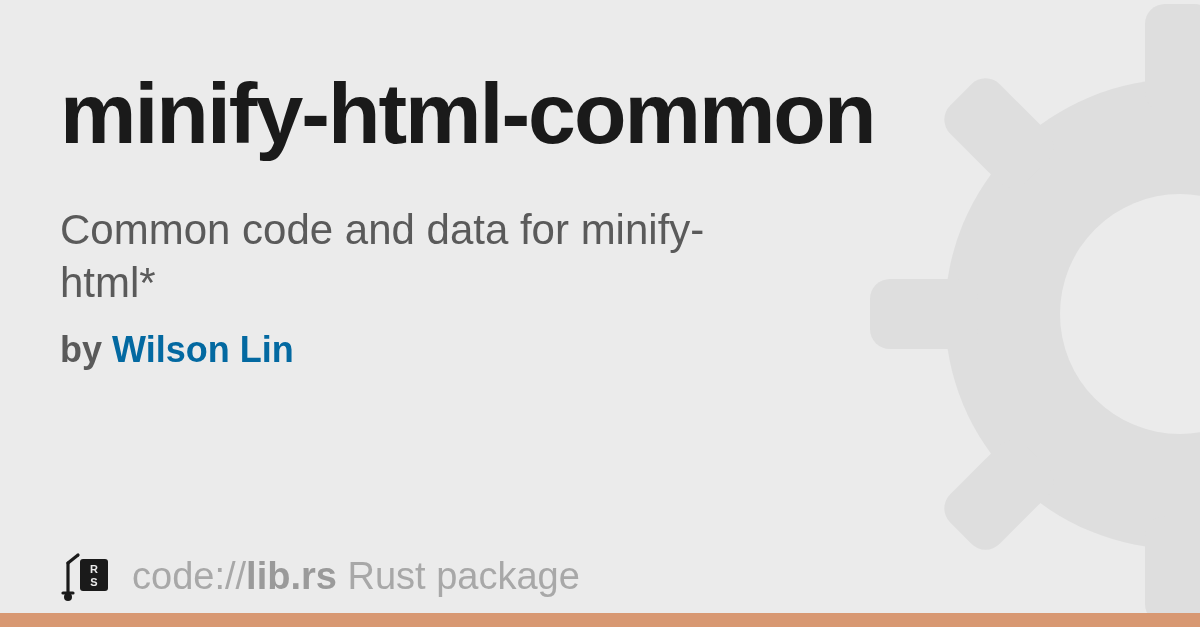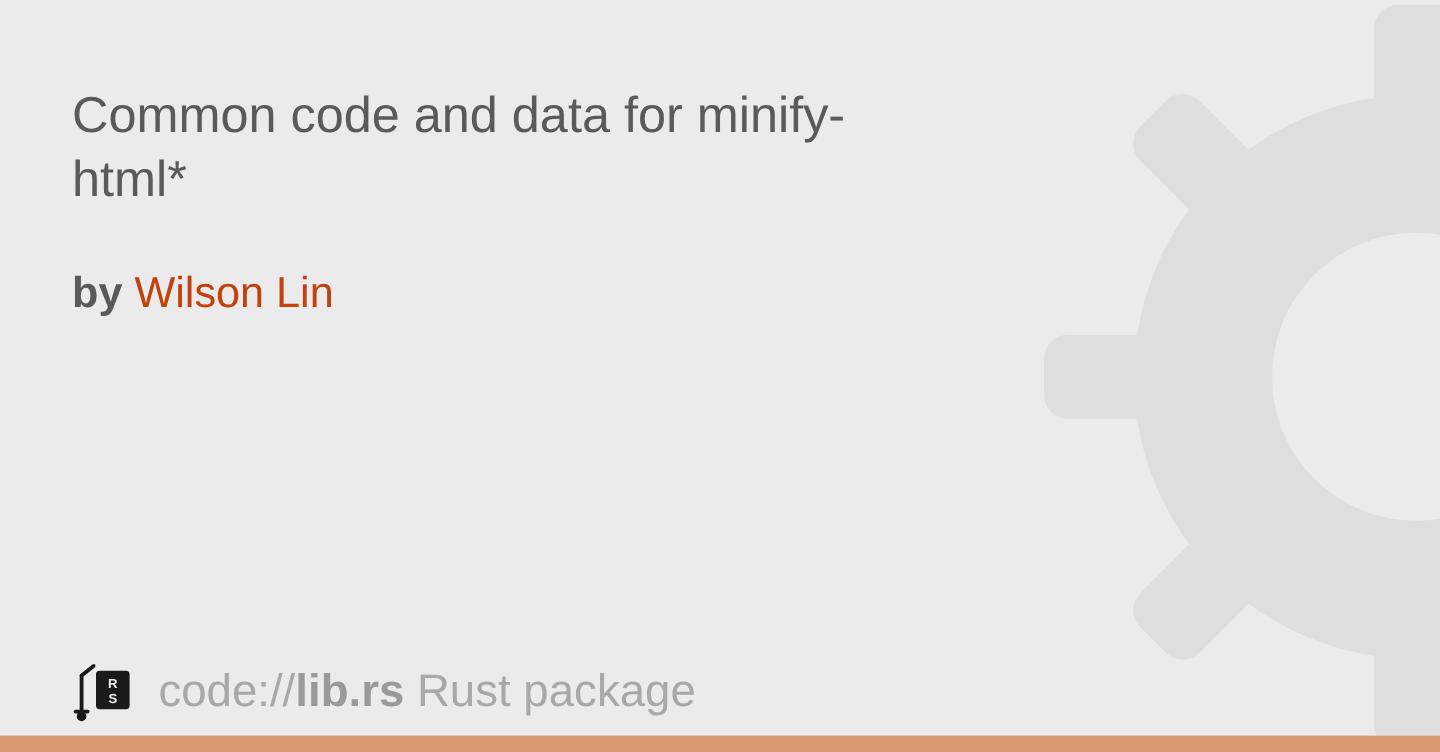--- a/index.html
+++ b/index.html
@@ -35,35 +35,35 @@
       color: #1a1a1a;
       letter-spacing: -2px;
       line-height: 1;
       margin-bottom: 48px;
     }
     .description {
       font-size: 42px;
       font-weight: 400;
       color: #5a5a5a;
       line-height: 1.25;
-      margin-bottom: 48px;
+      margin-bottom: 20px;
       max-width: 700px;
     }
     .author-line {
       font-size: 36px;
       color: #3a3a3a;
       margin-bottom: 80px;
     }
     .author-by {
       font-weight: 700;
       color: #5a5a5a;
     }
     .author-name {
-      font-weight: 400;
-      color: #c2410c;
+      font-weight: 700;
+      color: #0369a1;
     }
     .footer {
       position: absolute;
       bottom: 24px;
       left: 60px;
       display: flex;
       align-items: center;
       gap: 18px;
       z-index: 2;
     }
@@ -110,20 +110,21 @@
       <g transform="rotate(135 310 310)">
           <rect x="275" y="0" width="70" height="108" rx="20"></rect>
           <rect x="275" y="512" width="70" height="108" rx="20"></rect>
         </g>
     </g>
   </g>
   <circle cx="310" cy="310" r="120" fill="#ebebeb"></circle>
 </svg>
 
 <div class="content">
+  <h1 class="title">minify-html-common</h1>
   <p class="description">Common code and data for minify-html*</p>
   <p class="author-line">
     <span class="author-by">by </span><span class="author-name">Wilson Lin</span>
   </p>
 </div>
 
 <div class="footer">
   <svg class="logo" viewBox="0 0 54 54">
     <g stroke="#1a1a1a" stroke-width="3.2" fill="none" stroke-linecap="round" stroke-linejoin="round">
       <path d="M 8 14 L 8 44"></path>

